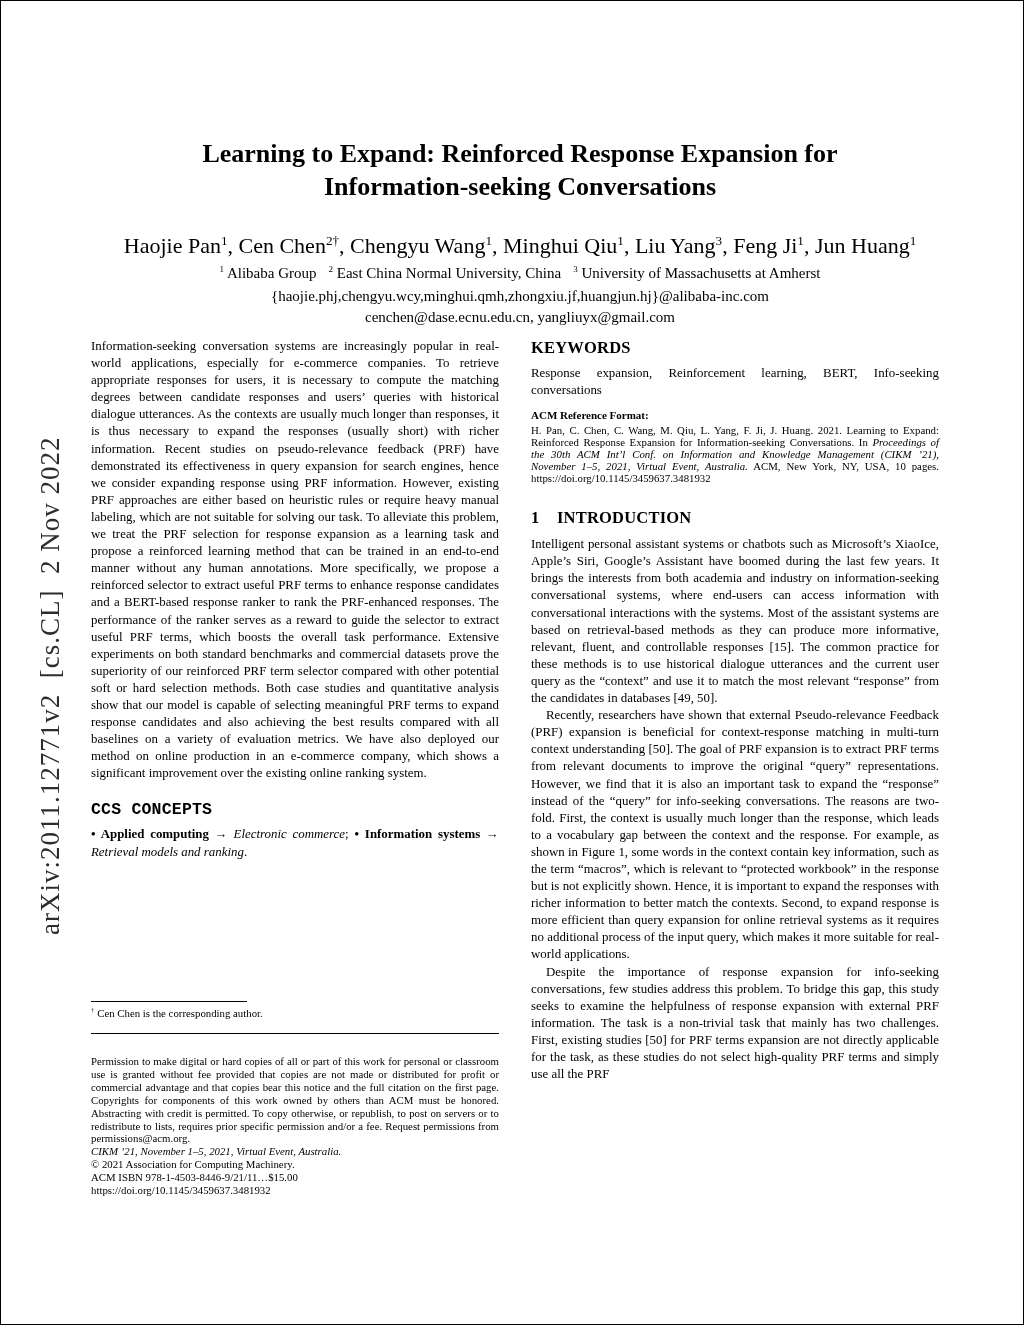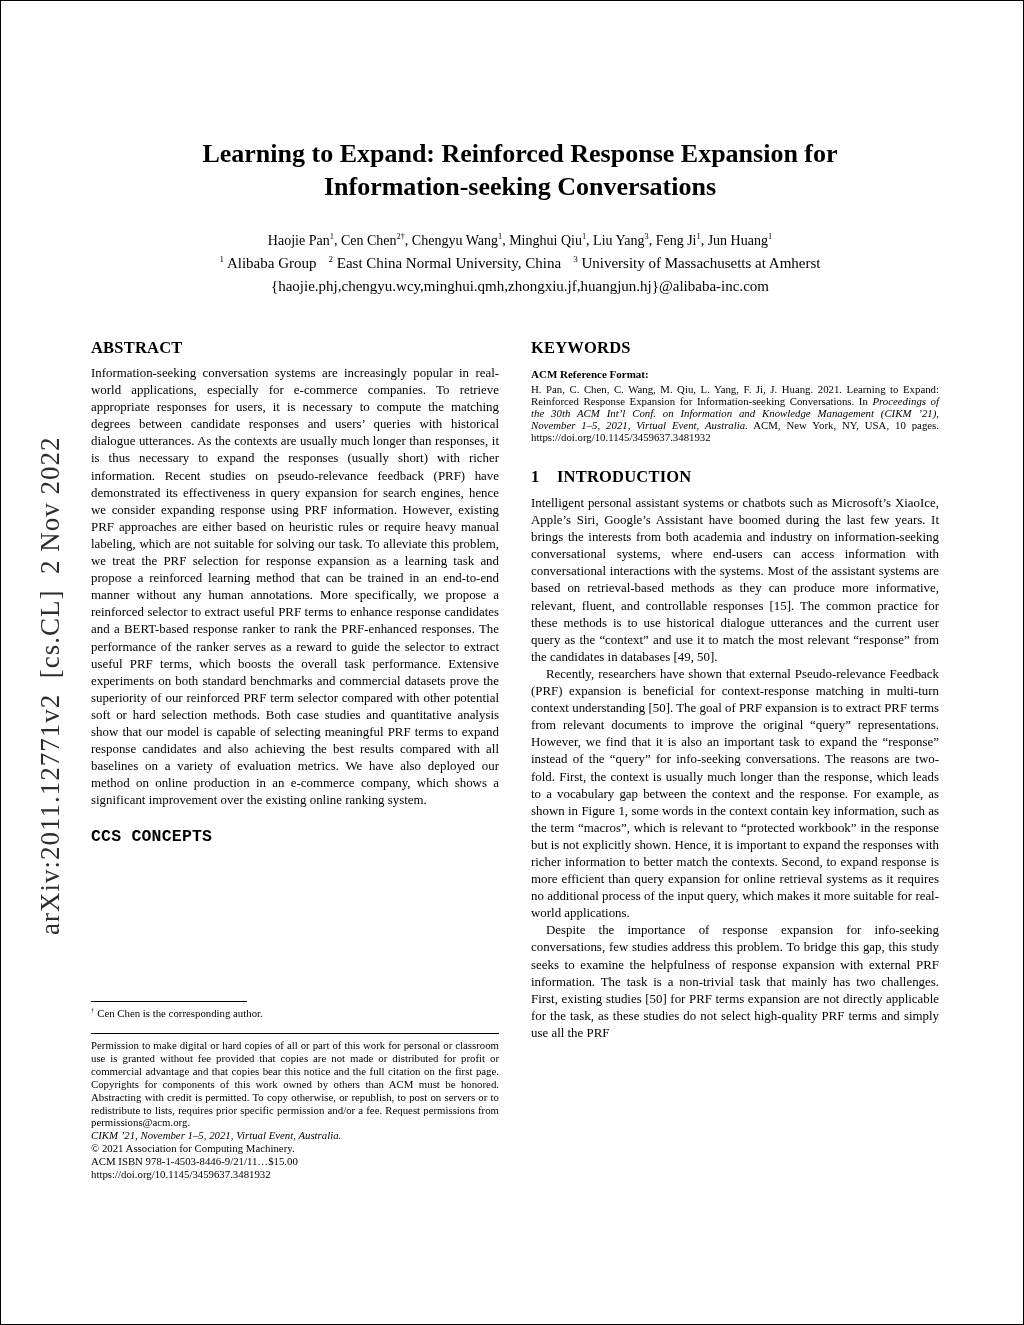--- a/index.html
+++ b/index.html
@@ -21,21 +21,21 @@
     top: 934px;
     transform: rotate(-90deg);
     transform-origin: 0 0;
     font-size: 27px;
     letter-spacing: 1px;
     white-space: pre;
     color: #2d2d2d;
   }
   .header { position: absolute; top: 136px; left: 62px; right: 46px; text-align: center; }
   .title { font-size: 26px; line-height: 33px; font-weight: bold; }
-  .authors { margin-top: 30px; font-size: 14px; }
+  .authors { margin-top: 30px; font-size: 22px; }
   sup { font-size: 60%; line-height: 0; }
   .affiliations { margin-top: 6px; font-size: 15px; }
   .affil-item { margin: 0 6px; }
   .emails { margin-top: 4px; font-size: 15px; line-height: 21px; }
 
   .col { position: absolute; top: 337px; width: 408px; }
   .col-left { left: 90px; }
   .col-right { left: 530px; }
 
   .sec-heading { font-size: 16.5px; font-weight: bold; margin: 0 0 7px 0; letter-spacing: 0.2px; }
@@ -46,65 +46,67 @@
   .small-heading { font-size: 11px; font-weight: bold; margin: 10px 0 3px 0; }
   .small-text { font-size: 10.8px; line-height: 12px; text-align: justify; hyphens: auto; margin: 0; }
 
   .intro-heading { margin: 24px 0 8px 0; }
   .sec-num { display: inline-block; width: 26px; }
 
   .footnote-block { position: absolute; left: 90px; top: 1000px; width: 408px; }
   .footnote-rule { width: 156px; border: 0; border-top: 1px solid #000; margin: 0 0 5px 0; }
   .footnote-text { font-size: 10.8px; line-height: 13px; }
   .footnote-text sup { margin-right: 3px; }
-  .permission-block { margin-top: 13px; border-top: 1px solid #000; padding-top: 5px; font-size: 10.8px; line-height: 12.9px; }
+  .permission-block { margin-top: 13px; border-top: 1px solid #000; padding-top: 21px; font-size: 10.8px; line-height: 12.9px; }
   .permission-block p { margin: 0; text-align: justify; hyphens: auto; }
   .italic { font-style: italic; }
   p { margin: 0; }
 </style>
 </head>
 <body>
 
 <div class="page">
 
   <div class="arxiv-watermark">arXiv:2011.12771v2  [cs.CL]  2 Nov 2022</div>
 
   <div class="header">
     <div class="title">
       <div>Learning to Expand: Reinforced Response Expansion for</div>
       <div>Information-seeking Conversations</div>
     </div>
     <div class="authors"><span><span>Haojie Pan</span><sup>1</sup><span>, </span></span><span><span>Cen Chen</span><sup>2†</sup><span>, </span></span><span><span>Chengyu Wang</span><sup>1</sup><span>, </span></span><span><span>Minghui Qiu</span><sup>1</sup><span>, </span></span><span><span>Liu Yang</span><sup>3</sup><span>, </span></span><span><span>Feng Ji</span><sup>1</sup><span>, </span></span><span><span>Jun Huang</span><sup>1</sup><span></span></span></div>
     <div class="affiliations"><span class="affil-item"><sup>1</sup> <span>Alibaba Group</span></span><span class="affil-item"><sup>2</sup> <span>East China Normal University, China</span></span><span class="affil-item"><sup>3</sup> <span>University of Massachusetts at Amherst</span></span></div>
     <div class="emails">
       <div>{haojie.phj,chengyu.wcy,minghui.qmh,zhongxiu.jf,huangjun.hj}@alibaba-inc.com</div>
+      <div>cenchen@dase.ecnu.edu.cn, yangliuyx@gmail.com</div>
     </div>
   </div>
 
   <div class="col col-left">
-    <h2 class="sec-heading">ABSTRACT</h2>
     <p class="body-text">Information-seeking conversation systems are increasingly popular in real-world applications, especially for e-commerce companies. To retrieve appropriate responses for users, it is necessary to compute the matching degrees between candidate responses and users’ queries with historical dialogue utterances. As the contexts are usually much longer than responses, it is thus necessary to expand the responses (usually short) with richer information. Recent studies on pseudo-relevance feedback (PRF) have demonstrated its effectiveness in query expansion for search engines, hence we consider expanding response using PRF information. However, existing PRF approaches are either based on heuristic rules or require heavy manual labeling, which are not suitable for solving our task. To alleviate this problem, we treat the PRF selection for response expansion as a learning task and propose a reinforced learning method that can be trained in an end-to-end manner without any human annotations. More specifically, we propose a reinforced selector to extract useful PRF terms to enhance response candidates and a BERT-based response ranker to rank the PRF-enhanced responses. The performance of the ranker serves as a reward to guide the selector to extract useful PRF terms, which boosts the overall task performance. Extensive experiments on both standard benchmarks and commercial datasets prove the superiority of our reinforced PRF term selector compared with other potential soft or hard selection methods. Both case studies and quantitative analysis show that our model is capable of selecting meaningful PRF terms to expand response candidates and also achieving the best results compared with all baselines on a variety of evaluation metrics. We have also deployed our method on online production in an e-commerce company, which shows a significant improvement over the existing online ranking system.</p>
 
     <h2 class="sec-heading mt-section">CCS CONCEPTS</h2>
+    <p class="body-text"><b><span>• </span><span>Applied computing</span></b><span> → </span><i>Electronic commerce</i><span>; </span><b><span>• </span><span>Information systems</span></b><span> → </span><i>Retrieval models and ranking</i><span>.</span></p>
   </div>
 
   <div class="footnote-block">
     <hr class="footnote-rule">
     <div class="footnote-text"><sup>†</sup><span>Cen Chen is the corresponding author.</span></div>
     <div class="permission-block">
       <p>Permission to make digital or hard copies of all or part of this work for personal or classroom use is granted without fee provided that copies are not made or distributed for profit or commercial advantage and that copies bear this notice and the full citation on the first page. Copyrights for components of this work owned by others than ACM must be honored. Abstracting with credit is permitted. To copy otherwise, or republish, to post on servers or to redistribute to lists, requires prior specific permission and/or a fee. Request permissions from permissions@acm.org.</p>
       <p class="italic">CIKM ’21, November 1–5, 2021, Virtual Event, Australia.</p>
       <p>© 2021 Association for Computing Machinery.</p>
       <p>ACM ISBN 978-1-4503-8446-9/21/11…$15.00</p>
       <p>https://doi.org/10.1145/3459637.3481932</p>
     </div>
   </div>
 
   <div class="col col-right">
     <h2 class="sec-heading">KEYWORDS</h2>
+    <p class="body-text">Response expansion, Reinforcement learning, BERT, Info-seeking conversations</p>
 
     <h3 class="small-heading">ACM Reference Format:</h3>
     <p class="small-text"><span>H. Pan, C. Chen, C. Wang, M. Qiu, L. Yang, F. Ji, J. Huang. 2021. Learning to Expand: Reinforced Response Expansion for Information-seeking Conversations. In </span><i>Proceedings of the 30th ACM Int’l Conf. on Information and Knowledge Management (CIKM ’21), November 1–5, 2021, Virtual Event, Australia.</i><span> ACM, New York, NY, USA, 10 pages. https://doi.org/10.1145/3459637.3481932</span></p>
 
     <h2 class="sec-heading intro-heading"><span class="sec-num">1</span><span>INTRODUCTION</span></h2>
     <p class="body-text">Intelligent personal assistant systems or chatbots such as Microsoft’s XiaoIce, Apple’s Siri, Google’s Assistant have boomed during the last few years. It brings the interests from both academia and industry on information-seeking conversational systems, where end-users can access information with conversational interactions with the systems. Most of the assistant systems are based on retrieval-based methods as they can produce more informative, relevant, fluent, and controllable responses [15]. The common practice for these methods is to use historical dialogue utterances and the current user query as the “context” and use it to match the most relevant “response” from the candidates in databases [49, 50].</p>
     <p class="body-text indent">Recently, researchers have shown that external Pseudo-relevance Feedback (PRF) expansion is beneficial for context-response matching in multi-turn context understanding [50]. The goal of PRF expansion is to extract PRF terms from relevant documents to improve the original “query” representations. However, we find that it is also an important task to expand the “response” instead of the “query” for info-seeking conversations. The reasons are two-fold. First, the context is usually much longer than the response, which leads to a vocabulary gap between the context and the response. For example, as shown in Figure 1, some words in the context contain key information, such as the term “macros”, which is relevant to “protected workbook” in the response but is not explicitly shown. Hence, it is important to expand the responses with richer information to better match the contexts. Second, to expand response is more efficient than query expansion for online retrieval systems as it requires no additional process of the input query, which makes it more suitable for real-world applications.</p>
     <p class="body-text indent">Despite the importance of response expansion for info-seeking conversations, few studies address this problem. To bridge this gap, this study seeks to examine the helpfulness of response expansion with external PRF information. The task is a non-trivial task that mainly has two challenges. First, existing studies [50] for PRF terms expansion are not directly applicable for the task, as these studies do not select high-quality PRF terms and simply use all the PRF</p>
   </div>
 

